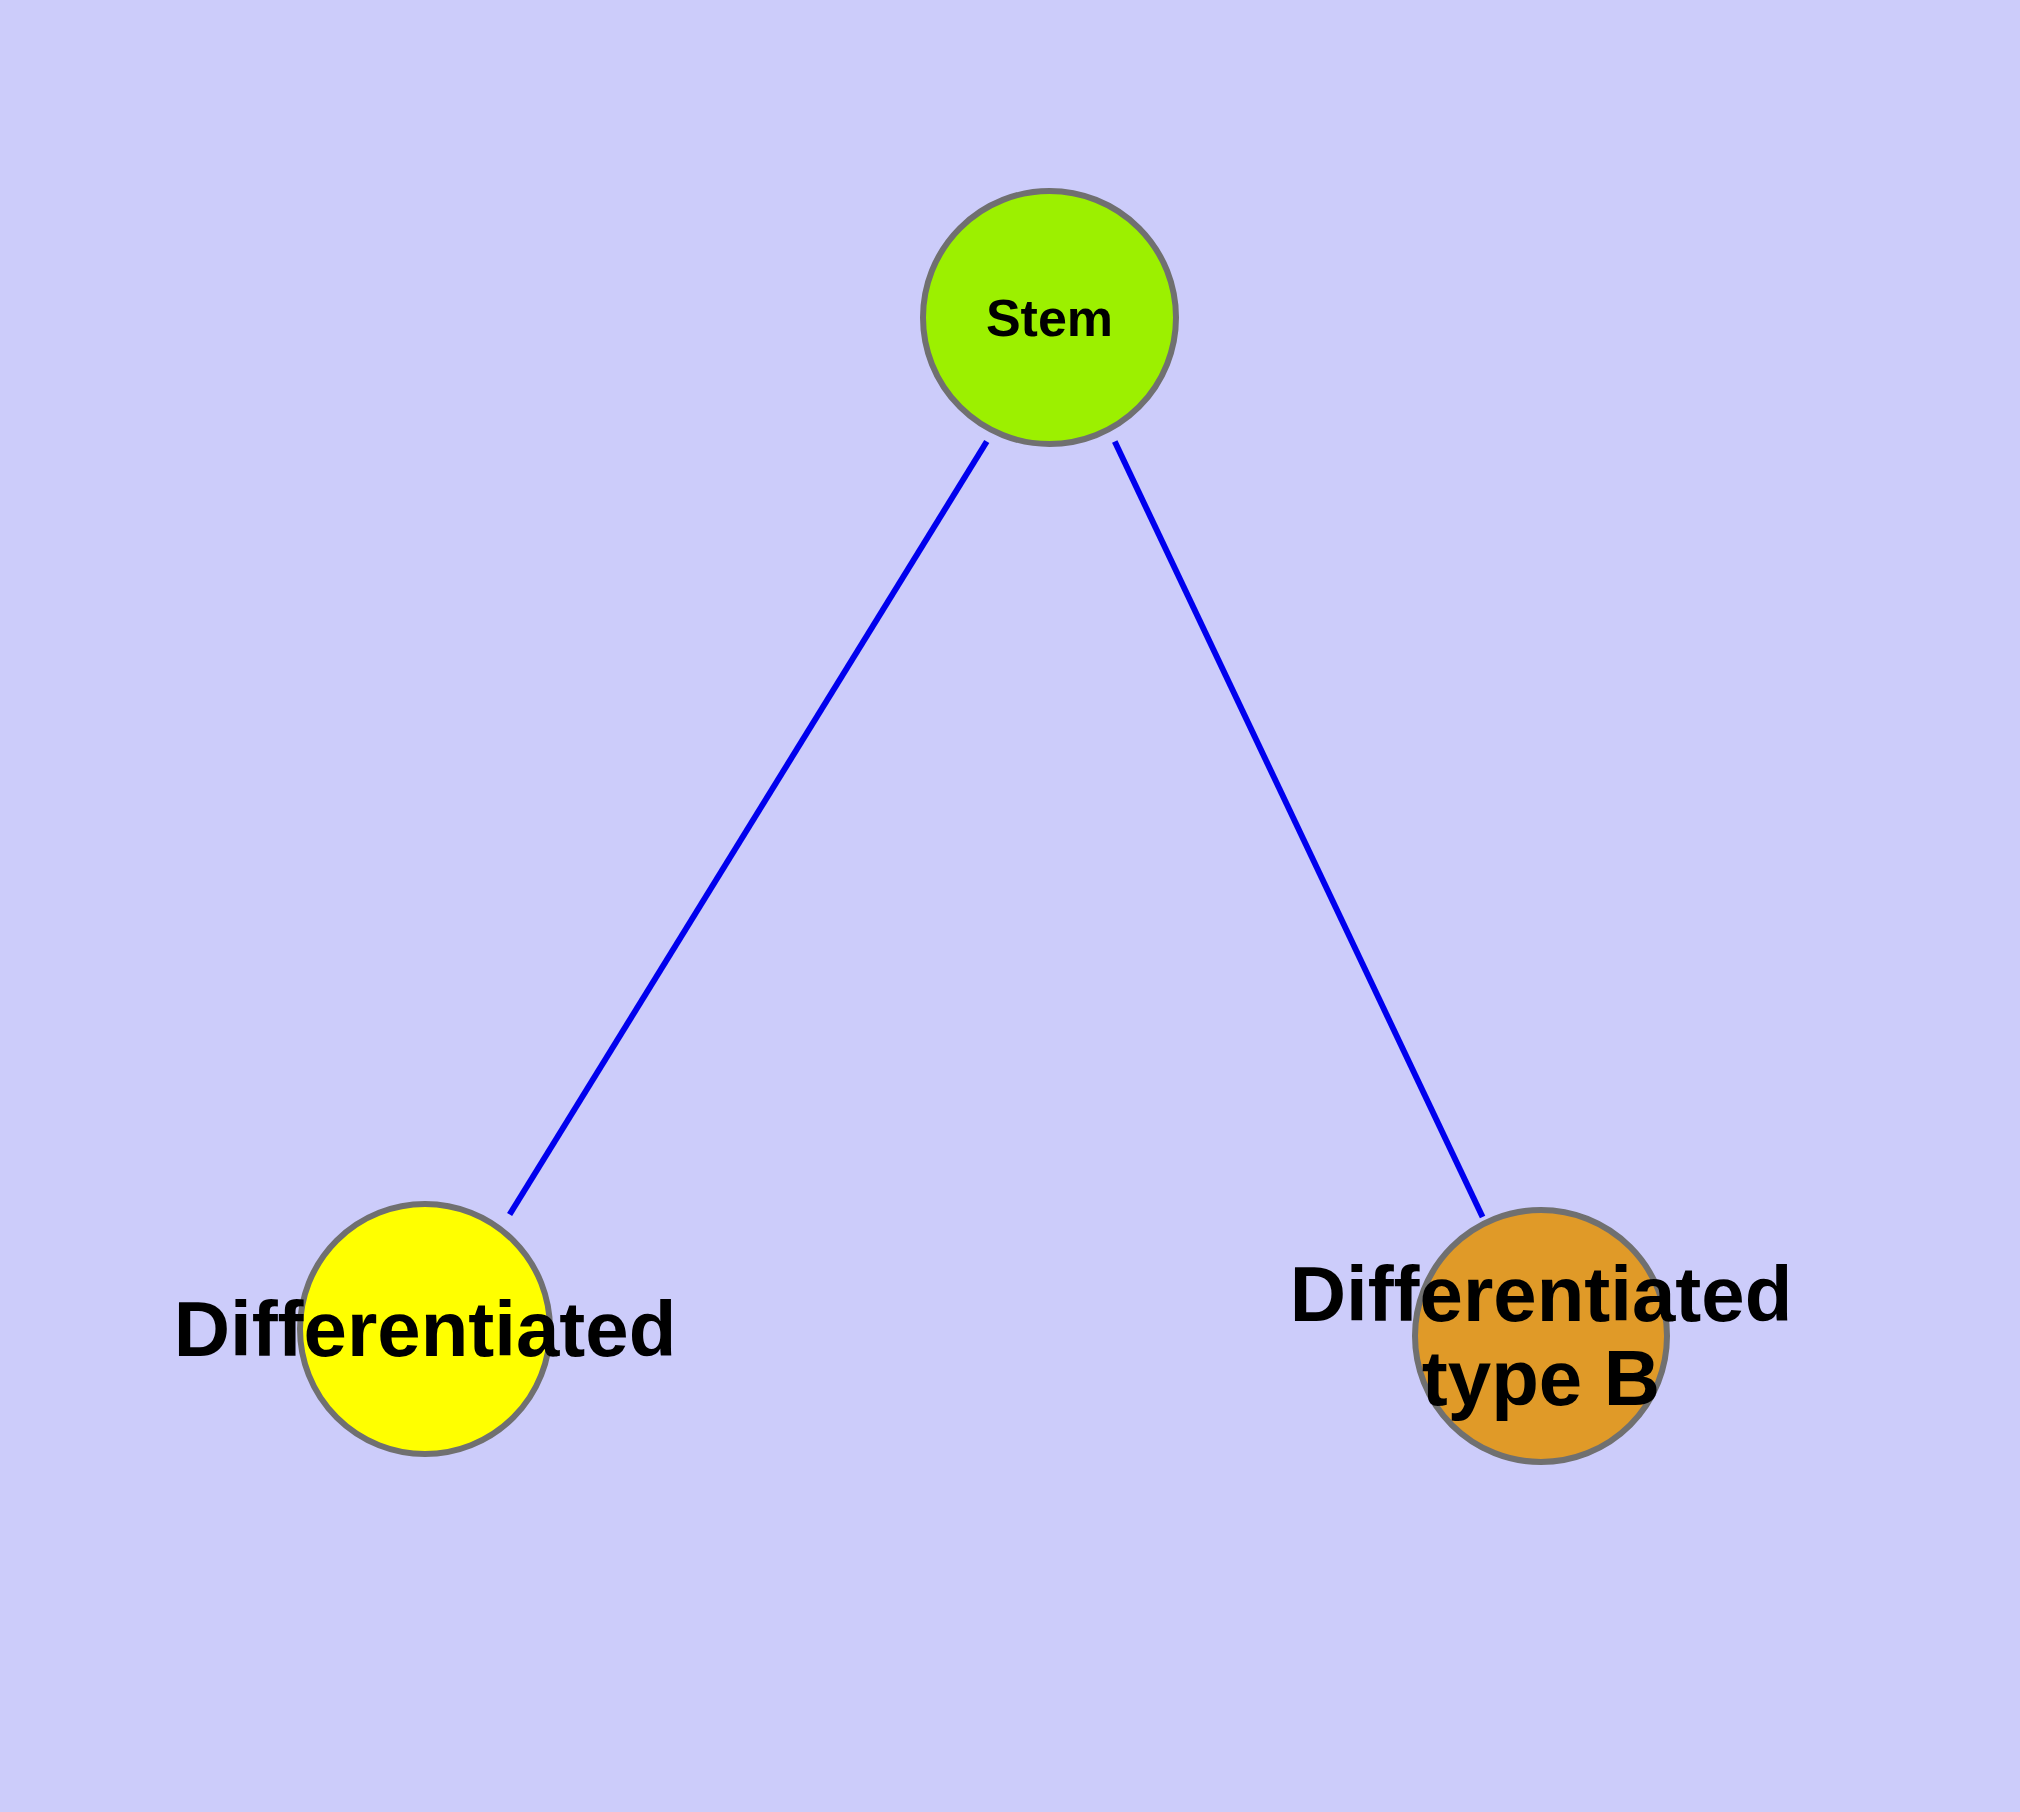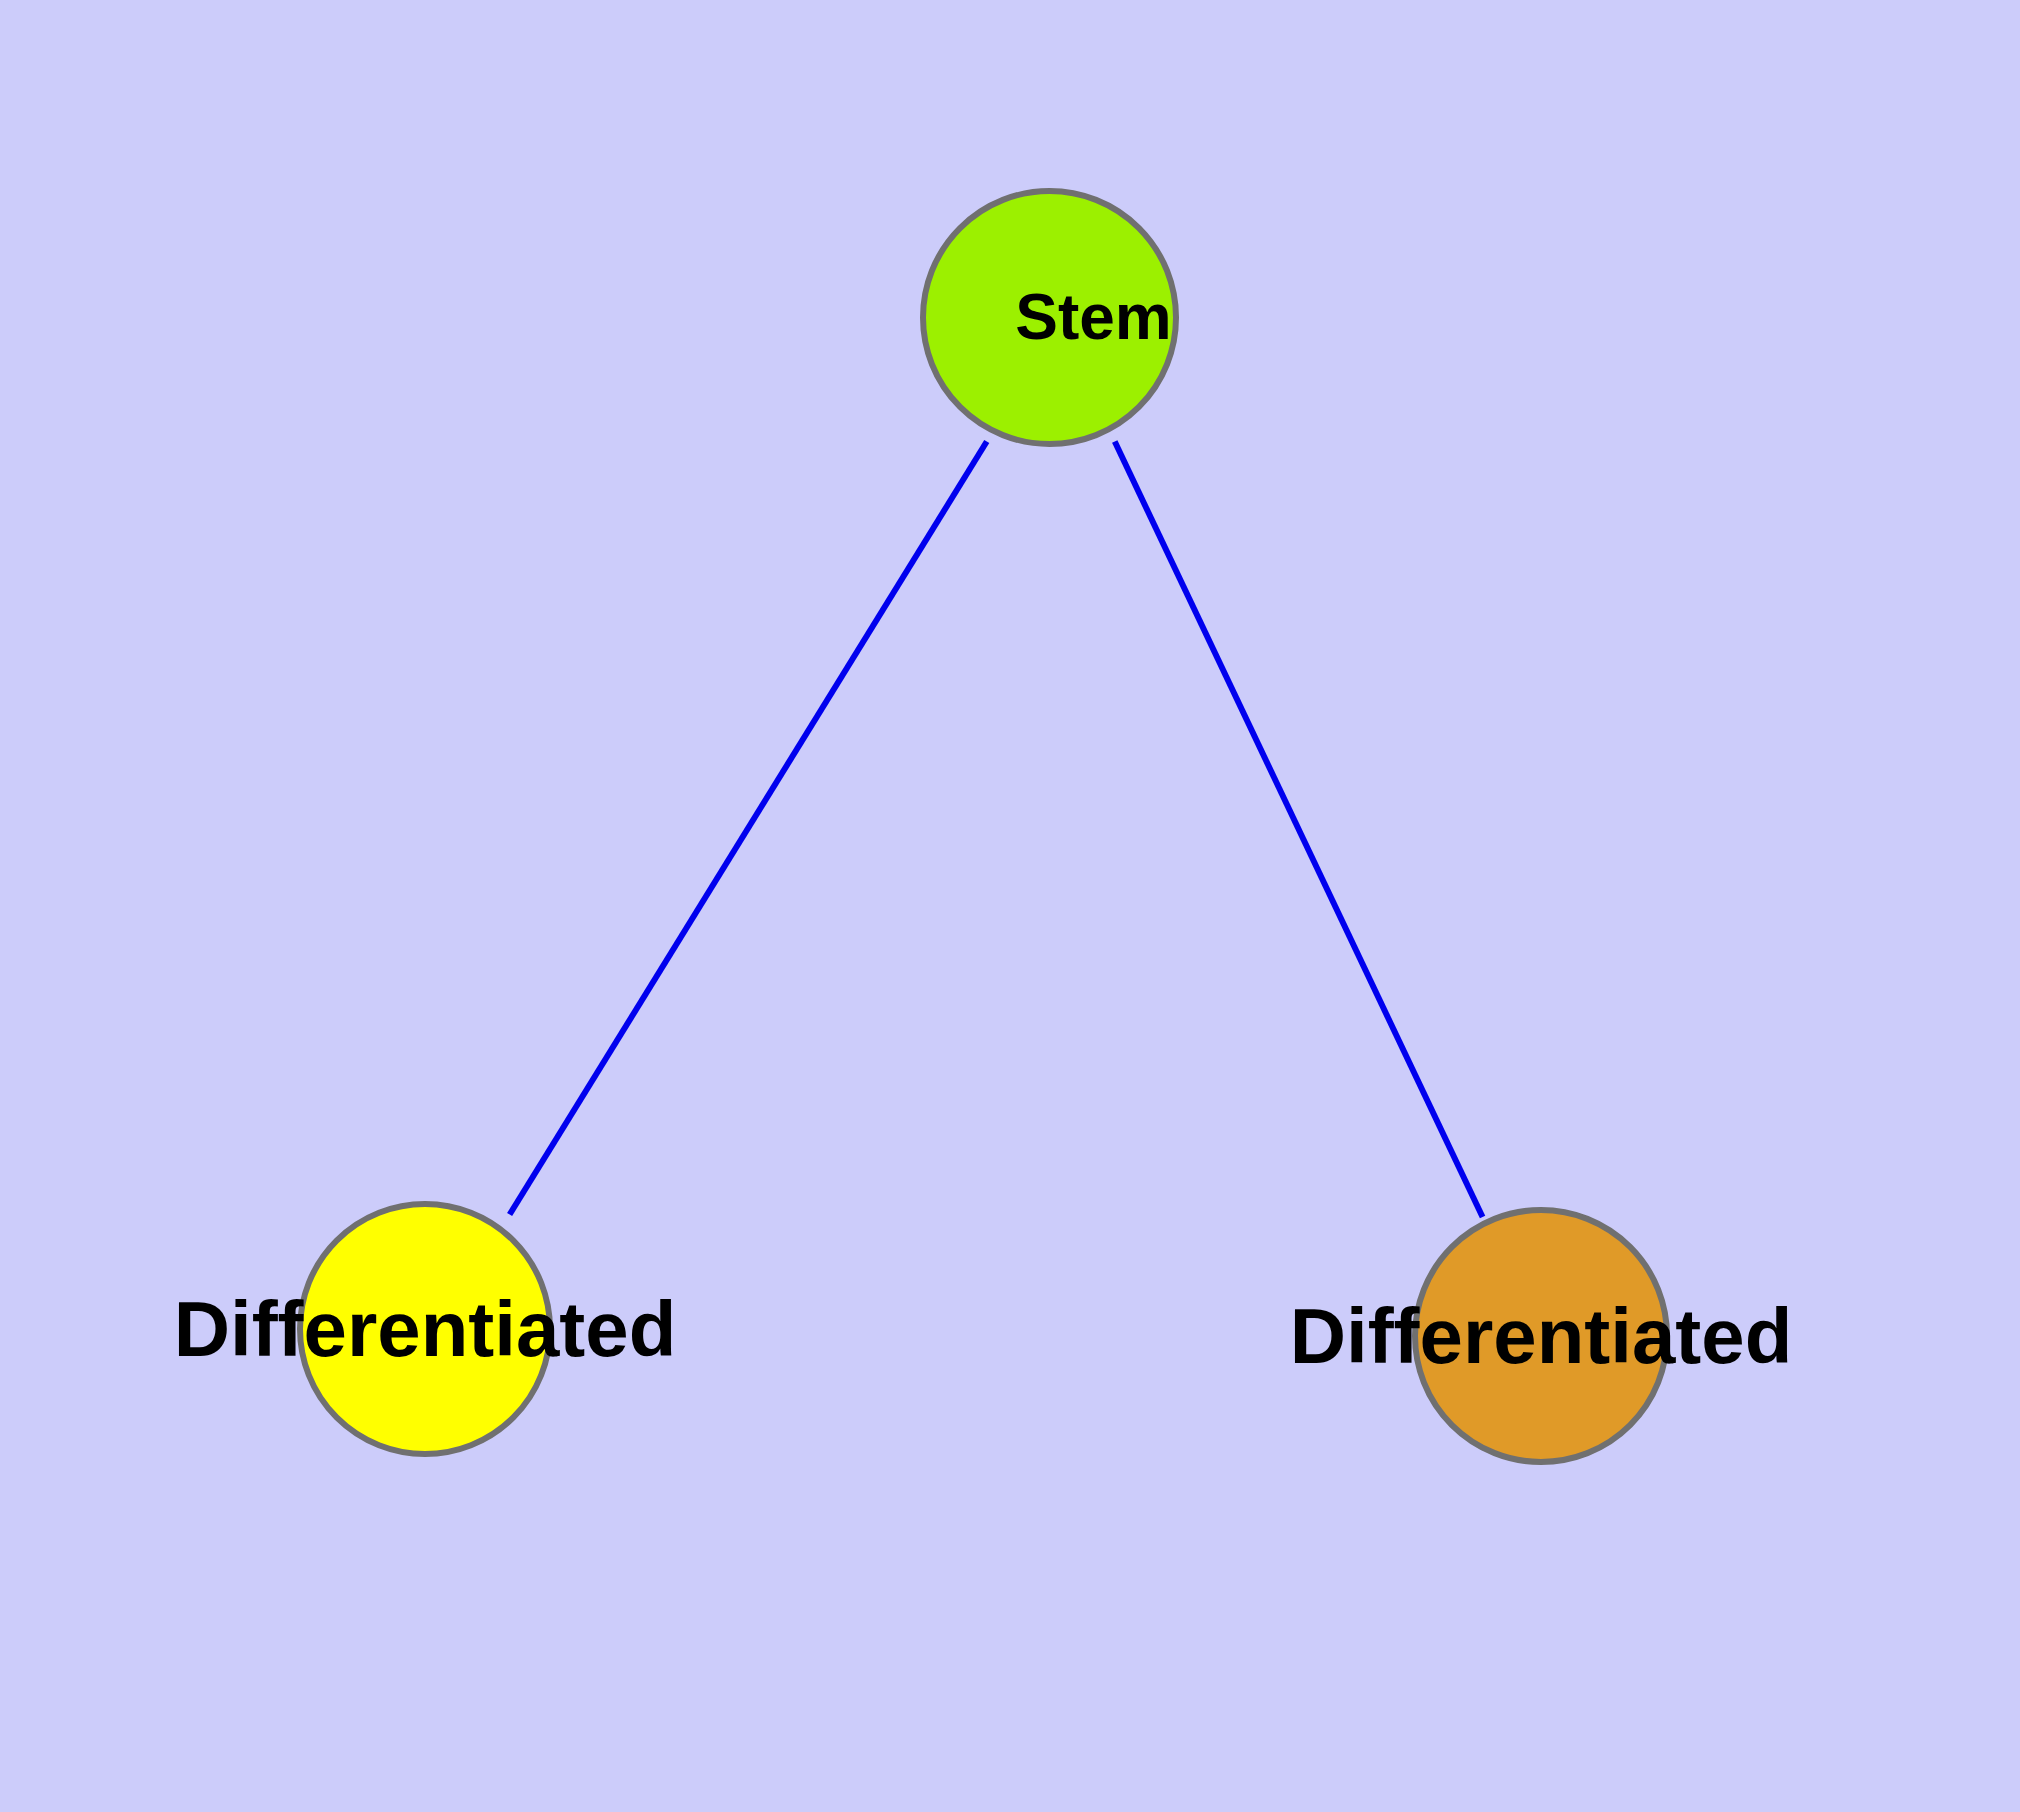--- a/index.html
+++ b/index.html
@@ -50,22 +50,21 @@
   #node-stem {
     left: 920px;
     top: 188px;
     width: 259px;
     height: 259px;
     background: #9cf000;
     border-width: 6.8px;
     border-color: #707070;
   }
   #node-stem .node-label {
-    font-size: 64px;
-    margin-left: 44px;
+    font-size: 52px;
   }
   
   #node-diff-a {
     left: 297px;
     top: 1201px;
     width: 256px;
     height: 256px;
     background: #ffff00;
     border-width: 6.8px;
     border-color: #707070;
@@ -99,17 +98,17 @@
 
   <div class="node" id="node-stem" style="left: 920px; top: 188px; width: 259px; height: 259px; background: rgb(156, 240, 0); border-color: rgb(112, 112, 112);">
     <span class="node-label">Stem</span>
   </div>
 
   <div class="node" id="node-diff-a" style="left: 297px; top: 1201px; width: 256px; height: 256px; background: rgb(255, 255, 0); border-color: rgb(112, 112, 112);">
     <span class="node-label"><span>Differentiated</span><br></span>
   </div>
 
   <div class="node" id="node-diff-b" style="left: 1412px; top: 1207px; width: 258px; height: 258px; background: rgb(224, 154, 40); border-color: rgb(112, 112, 112);">
-    <span class="node-label"><span>Differentiated</span><br></span>
+    <span class="node-label"><span>Differentiated</span><br><span>type B</span></span>
   </div>
 
 </div>
 
 
 </body></html>

